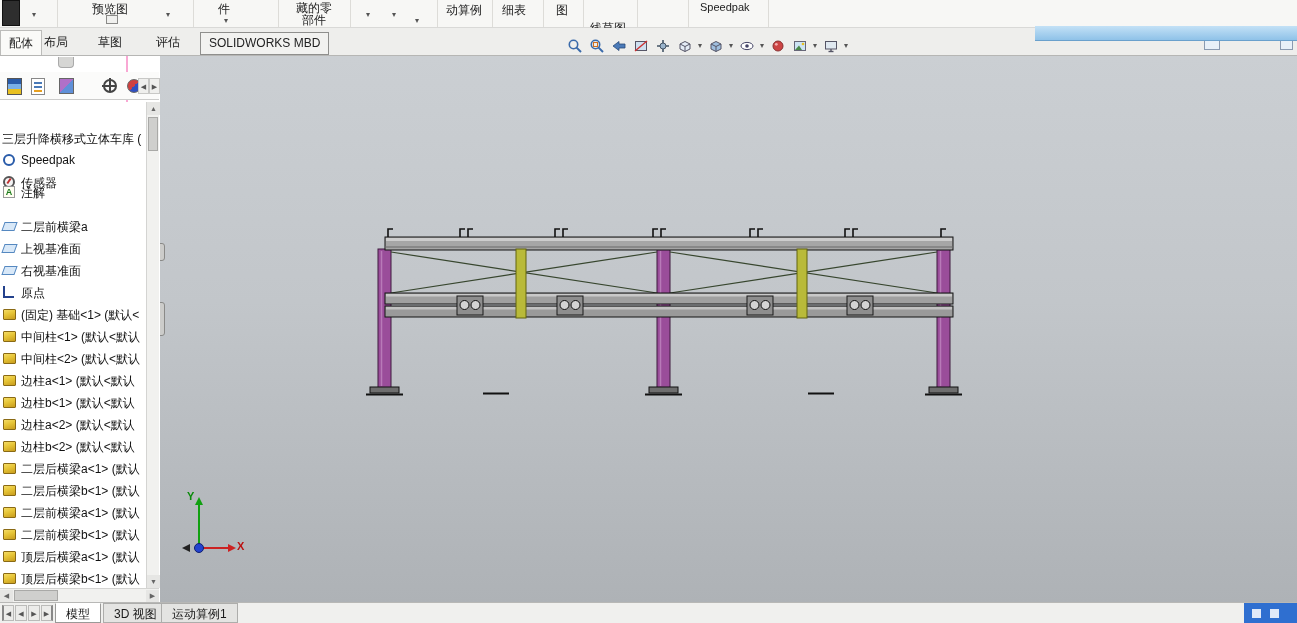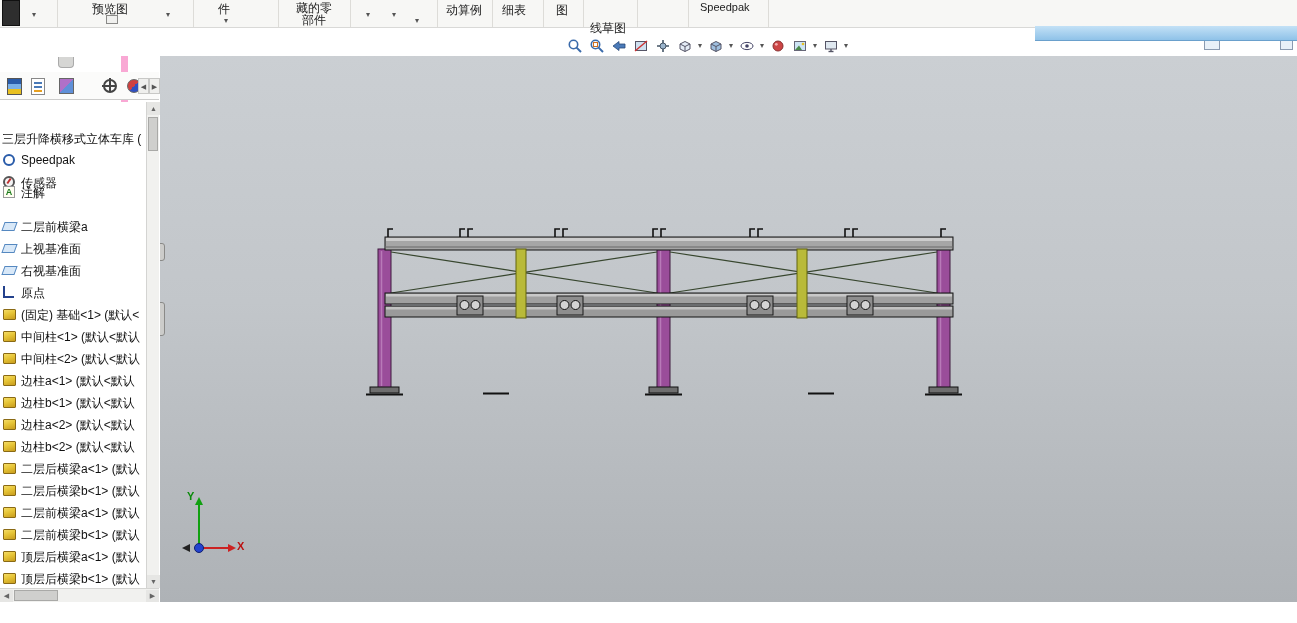--- a/index.html
+++ b/index.html
@@ -21,21 +21,21 @@
 .ctab.active{background:#fafaf8;border:1px solid #bcbcba;border-bottom:none}
 .ctab.boxed{border:1px solid #8f8f8d;background:#f2f2f0;height:23px;line-height:21px;top:4px}
 .headsup{position:absolute;left:566px;top:36px;height:20px;display:flex;align-items:center;gap:5px}
 .hicon{width:17px;height:17px;display:flex;align-items:center;justify-content:center;cursor:default}
 .winicon{position:absolute;width:16px;height:12px;border:1px solid #8a9ab0;background:#e8f0f8}
 
 
 .bluestrip{position:absolute;left:1035px;top:26px;width:262px;height:15px;background:linear-gradient(180deg,#c3e1f6,#8fc2e8);border-bottom:1px solid #6aa0cc;z-index:5}
 
 
-.panel{position:absolute;left:0;top:56px;width:128px;height:546px;background:#fff;border-right:7px solid #f9a8d4;z-index:3}
+.panel{position:absolute;left:0;top:56px;width:128px;height:546px;background:#fff;border-right:2px solid #f9a8d4;z-index:3}
 .collapse-handle{position:absolute;left:58px;top:1px;width:16px;height:11px;background:#d6d6d4;border:1px solid #aaa;border-top:none;border-radius:0 0 4px 4px}
 .ptabs{position:absolute;left:0;top:16px;width:159px;height:28px;border-bottom:1px solid #cccccb;background:#fbfbfa}
 .ptab{position:absolute;top:4px;width:20px;height:20px;display:flex;align-items:center;justify-content:center}
 .pt-fm{width:15px;height:17px;background:linear-gradient(180deg,#2a5caa 0 35%,#7ab0e8 35% 65%,#e8c020 65% 100%);border:1px solid #555}
 .pt-pm{width:14px;height:17px;background:#fff;border:1px solid #888;position:relative}
 .pt-pm::before{content:"";position:absolute;left:2px;top:3px;width:8px;height:2px;background:#4a7ab8;box-shadow:0 4px 0 #4a7ab8,0 8px 0 #e8a020}
 .pt-cm{width:15px;height:16px;background:linear-gradient(135deg,#b070c8 0 50%,#6090d8 50% 100%);border:1px solid #666}
 .pt-dx{width:14px;height:14px;border:2px solid #444;border-radius:50%;position:relative;background:#f8f8f8}
 .pt-dx::before{content:"";position:absolute;left:4px;top:-3px;width:2px;height:13px;background:#444}
 .pt-dx::after{content:"";position:absolute;left:-3px;top:4px;width:13px;height:2px;background:#444}
@@ -118,20 +118,27 @@
     <div class="rsep" style="left:543px"></div>
     <span class="rlabel" style="left:556px;top:2px">图</span>
     <div class="rsep" style="left:583px"></div>
     <span class="rlabel" style="left:590px;top:20px">线草图</span>
     <div class="rsep" style="left:637px"></div>
     <div class="rsep" style="left:688px"></div>
     <span class="rlabel" style="left:700px;font-size:11px">Speedpak</span>
     <div class="rsep" style="left:768px"></div>
   </div>
 
+  <div class="tabrow">
+    <div class="ctab active" style="left:0"><span>配体</span></div>
+    <div class="ctab" style="left:36px"><span>布局</span></div>
+    <div class="ctab" style="left:90px"><span>草图</span></div>
+    <div class="ctab" style="left:148px"><span>评估</span></div>
+    <div class="ctab boxed" style="left:200px"><span>SOLIDWORKS MBD</span></div>
+  </div>
 
   <div class="headsup">
     <span class="hicon">
         <svg width="16" height="16">
           <circle cx="6.5" cy="6.5" r="4.2" fill="none" stroke="#3a6aaa" stroke-width="1.6"></circle>
           <line x1="9.6" y1="9.6" x2="14" y2="14" stroke="#3a6aaa" stroke-width="2"></line>
         </svg>
       </span>
     <span class="hicon">
         <svg width="16" height="16">
@@ -437,14 +444,27 @@
       <span class="tri-yarrow"></span>
       <span class="tri-xline"></span>
       <span class="tri-xarrow"></span>
       <span class="tri-zarrow"></span>
       <span class="tri-origin"></span>
       <span class="tri-y">Y</span>
       <span class="tri-x">X</span>
     </div>
   </div>
 
+  <div class="bottombar">
+    <span class="navbtn" style="left:2px;border-left:2px solid #888">◀</span>
+    <span class="navbtn" style="left:15px">◀</span>
+    <span class="navbtn" style="left:28px">▶</span>
+    <span class="navbtn" style="left:41px;border-right:2px solid #888">▶</span>
+    <div class="dtab active" style="left:55px"><span>模型</span></div>
+    <div class="dtab inactive" style="left:103px"><span>3D 视图</span></div>
+    <div class="dtab inactive" style="left:161px"><span>运动算例1</span></div>
+    <div class="taskfrag">
+        <span style="left:8px"></span>
+        <span style="left:26px"></span>
+      </div>
+  </div>
 
 </div>
 
 </body></html>

